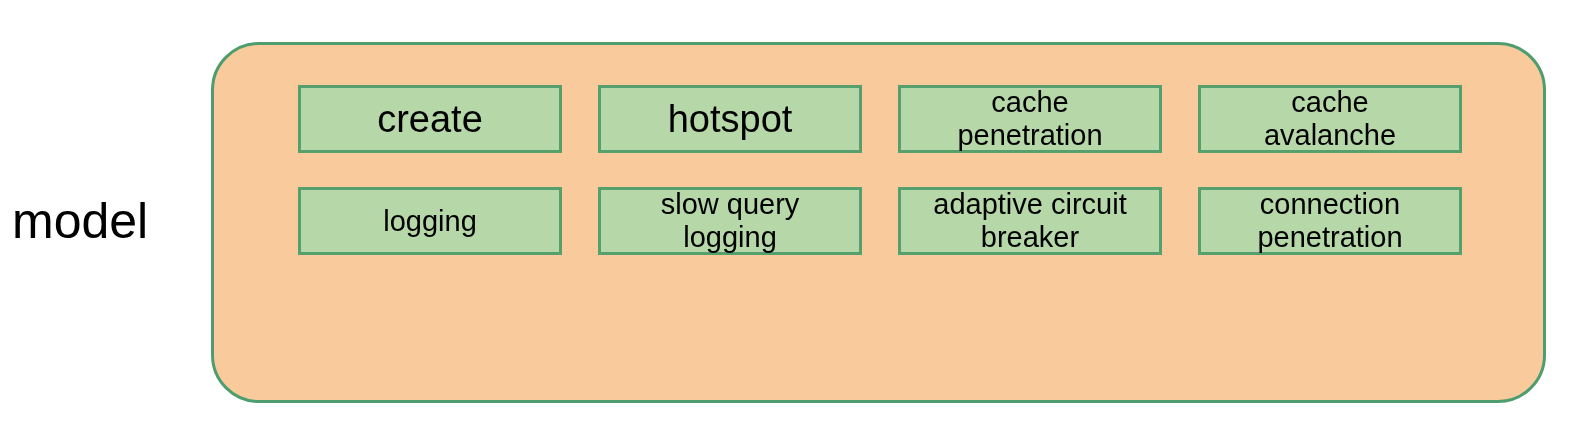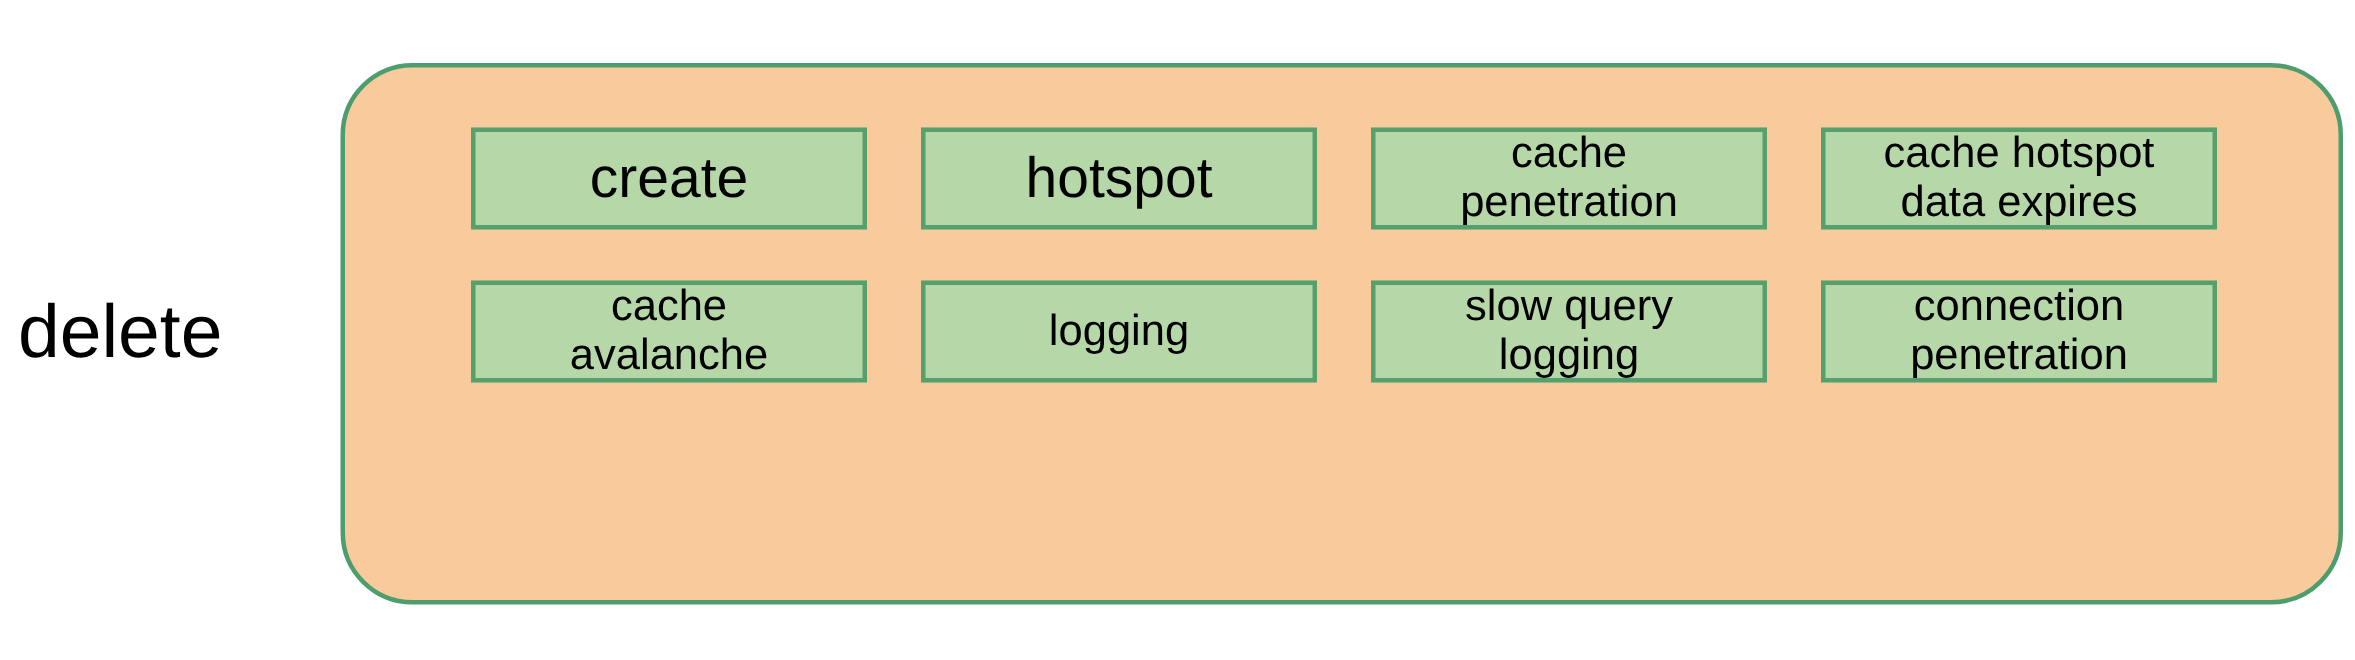--- a/index.html
+++ b/index.html
@@ -24,21 +24,21 @@
     position: absolute;
     left: 12px; top: 192px;
     font-size: 50px;
     line-height: 58px;
     color: var(--text-color);
     white-space: nowrap;
   }
 
   .model-container {
     position: absolute;
-    left: 227px; top: 42px;
+    left: 211px; top: 42px;
     width: 1335px; height: 361px;
     background: var(--container-fill);
     border: 3px solid var(--container-border);
     border-radius: 48px;
   }
 
   .grid {
     position: absolute;
     left: 84px; top: 40px;
     display: grid;
@@ -59,36 +59,36 @@
     padding: 0 4px;
   }
   .node.header { font-size: 38px; line-height: 42px; }
   .node.item   { font-size: 29px; line-height: 33px; }
 </style>
 </head>
 <body>
 
 <div class="stage">
 
-  <div class="side-label">delete</div>
+  <div class="side-label">model</div>
 
   <div class="model-container">
     <div class="grid">
 
       <div class="node header">create</div>
       <div class="node header">hotspot</div>
 
       <div class="node item">cache
 penetration</div>
-      <div class="node item">cache hotspot
-data expires</div>
       <div class="node item">cache
 avalanche</div>
 
       <div class="node item">logging</div>
       <div class="node item">slow query
 logging</div>
+      <div class="node item">adaptive circuit
+breaker</div>
       <div class="node item">connection
 penetration</div>
 
     </div>
   </div>
 </div>
 
 </body></html>

